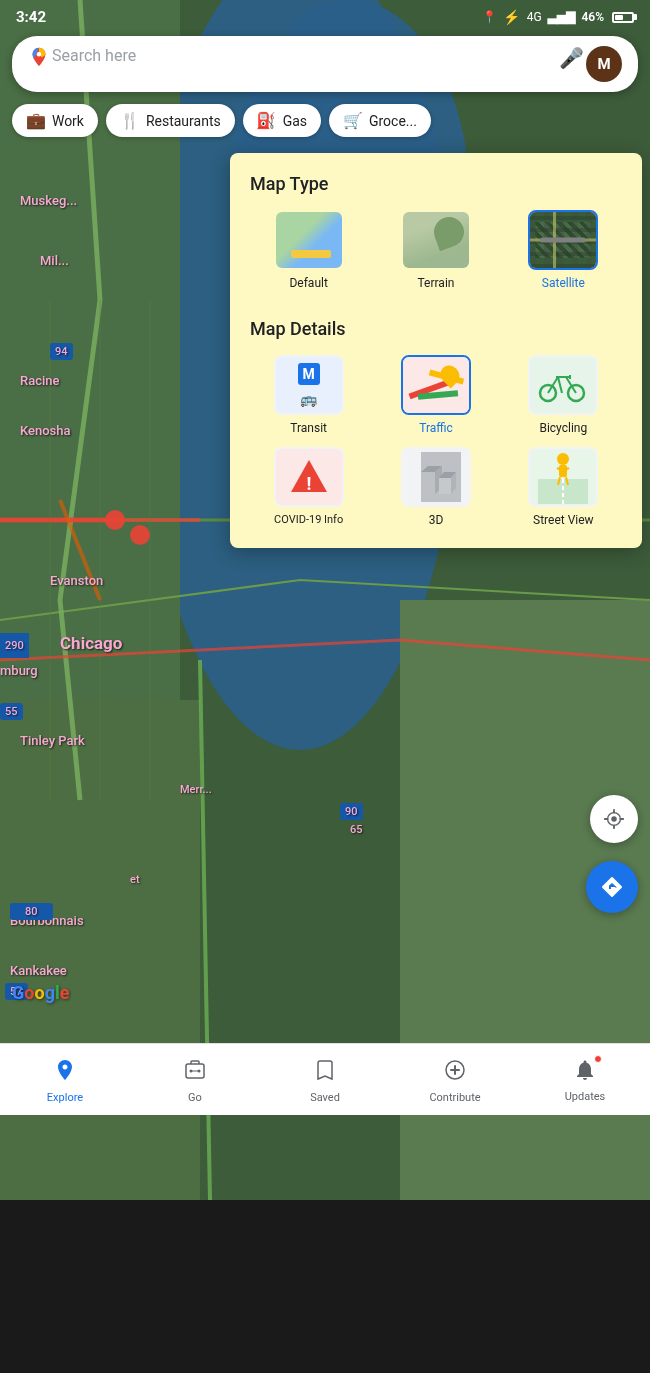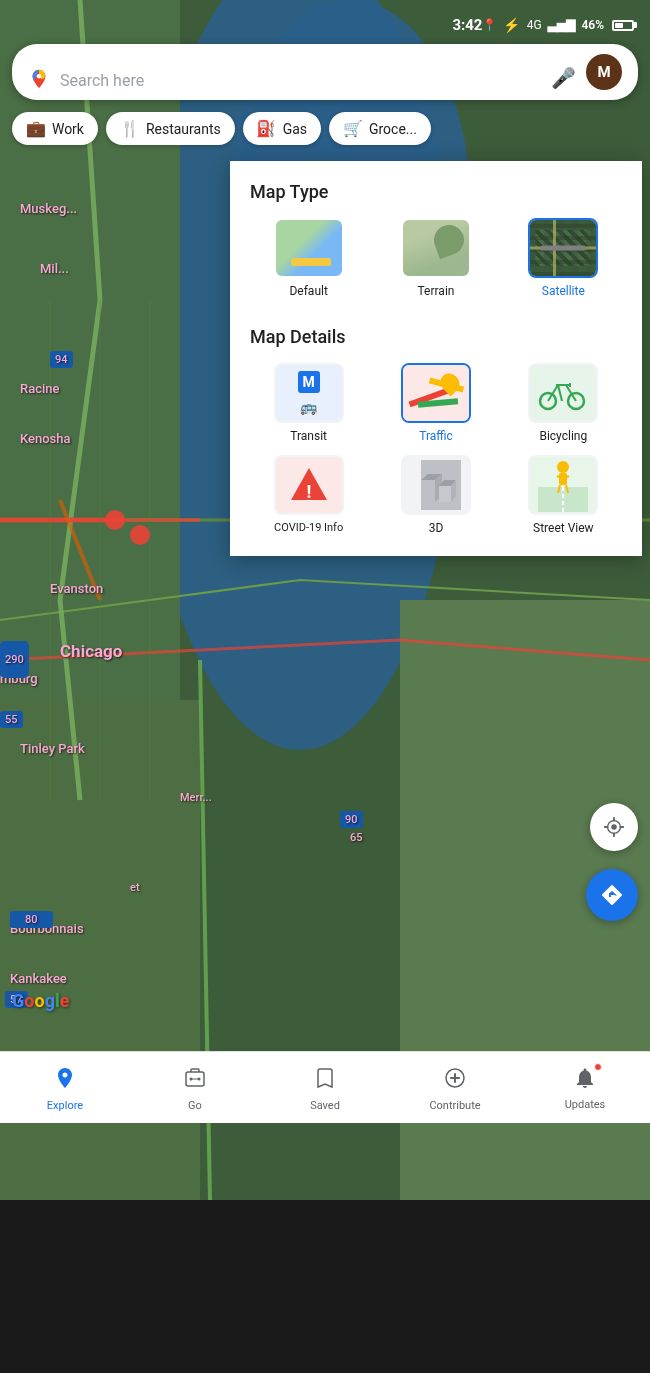--- a/index.html
+++ b/index.html
@@ -23,23 +23,23 @@
     }
     .map-bg svg {
       width: 100%; height: 100%;
     }
 
     
     .status-bar {
       position: relative;
       z-index: 10;
       display: flex;
-      justify-content: flex-end;
+      justify-content: space-between;
       align-items: center;
-      padding: 16px 16px 4px;
+      padding: 8px 16px 4px;
       color: white;
       font-size: 13px;
       font-weight: 600;
     }
     .status-bar-left { font-size: 15px; font-weight: 700; }
     .status-bar-right {
       display: flex; align-items: center; gap: 6px; font-size: 12px;
     }
     .battery-icon {
       display: inline-block;
@@ -67,26 +67,26 @@
     }
 
     
     .search-bar-container {
       position: relative;
       z-index: 10;
       padding: 6px 12px;
     }
     .search-bar {
       display: flex;
-      align-items: flex-end;
+      align-items: flex-start;
       background: white;
       border-radius: 25px;
       padding: 10px 16px;
       box-shadow: 0 2px 8px rgba(0,0,0,0.3);
-      gap: 10px;
+      gap: 2px;
     }
     .search-bar-text {
       flex: 1;
       font-size: 16px;
       color: #9aa0a6;
     }
     .mic-icon {
       font-size: 20px;
       color: #4285f4;
     }
@@ -127,22 +127,22 @@
     .map-area {
       position: relative;
       height: 900px;
     }
 
     .map-panel {
       position: absolute;
       top: 10px;
       left: 230px;
       right: 8px;
-      background: #ffffff;
-      border-radius: 0;
+      background: #fef9c3;
+      border-radius: 8px;
       padding: 20px;
       box-shadow: 0 4px 20px rgba(0,0,0,0.3);
       z-index: 20;
     }
 
     .panel-section-title {
       font-size: 18px;
       font-weight: 500;
       color: #202124;
       margin-bottom: 16px;
@@ -574,21 +574,21 @@
   <div class="map-label" style="top:230px;left:20px;top:280px">Kenosha</div>
   <div class="map-label" style="top:430px;left:50px">Evanston</div>
   <div class="map-label" style="top:490px;left:60px;font-size:17px;font-weight:700">Chicago</div>
   <div class="map-label" style="top:590px;left:20px">Tinley Park</div>
   <div class="map-label" style="top:770px;left:10px">Bourbonnais</div>
   <div class="map-label" style="top:820px;left:10px">Kankakee</div>
 
   <div class="map-label" style="top:520px;left:0px">mburg</div>
 
   <div class="map-label" style="top:200px;left:50px;font-size:11px;background:#1558a8;padding:2px 5px;border-radius:3px">94</div>
-  <div class="map-label" style="top:490px;left:0px;font-size:11px;background:#1558a8;padding:12px 5px;border-radius:5px">290</div>
+  <div class="map-label" style="top:490px;left:0px;font-size:11px;background:#1558a8;padding:6px 5px;border-radius:0">290</div>
   <div class="map-label" style="top:80px;left:530px;font-size:11px;background:#1558a8;padding:2px 5px;border-radius:3px">90</div>
   <div class="map-label" style="top:660px;left:340px;font-size:11px;background:#1558a8;padding:2px 5px;border-radius:3px">90</div>
   <div class="map-label" style="top:840px;left:5px;font-size:11px;background:#1558a8;padding:2px 5px;border-radius:3px">57</div>
   <div class="map-label" style="top:760px;left:10px;font-size:11px;background:#1558a8;padding:2px 15px;border-radius:3px">80</div>
   <div class="map-label" style="top:560px;left:0px;font-size:11px;background:#1558a8;padding:2px 5px;border-radius:3px">55</div>
   <div class="map-label" style="top:640px;left:180px;font-size:11px">Merr...</div>
   <div class="map-label" style="top:730px;left:130px;font-size:11px">et</div>
   <div class="map-label" style="top:680px;left:350px;font-size:11px">65</div>
 
   <div class="map-panel">

